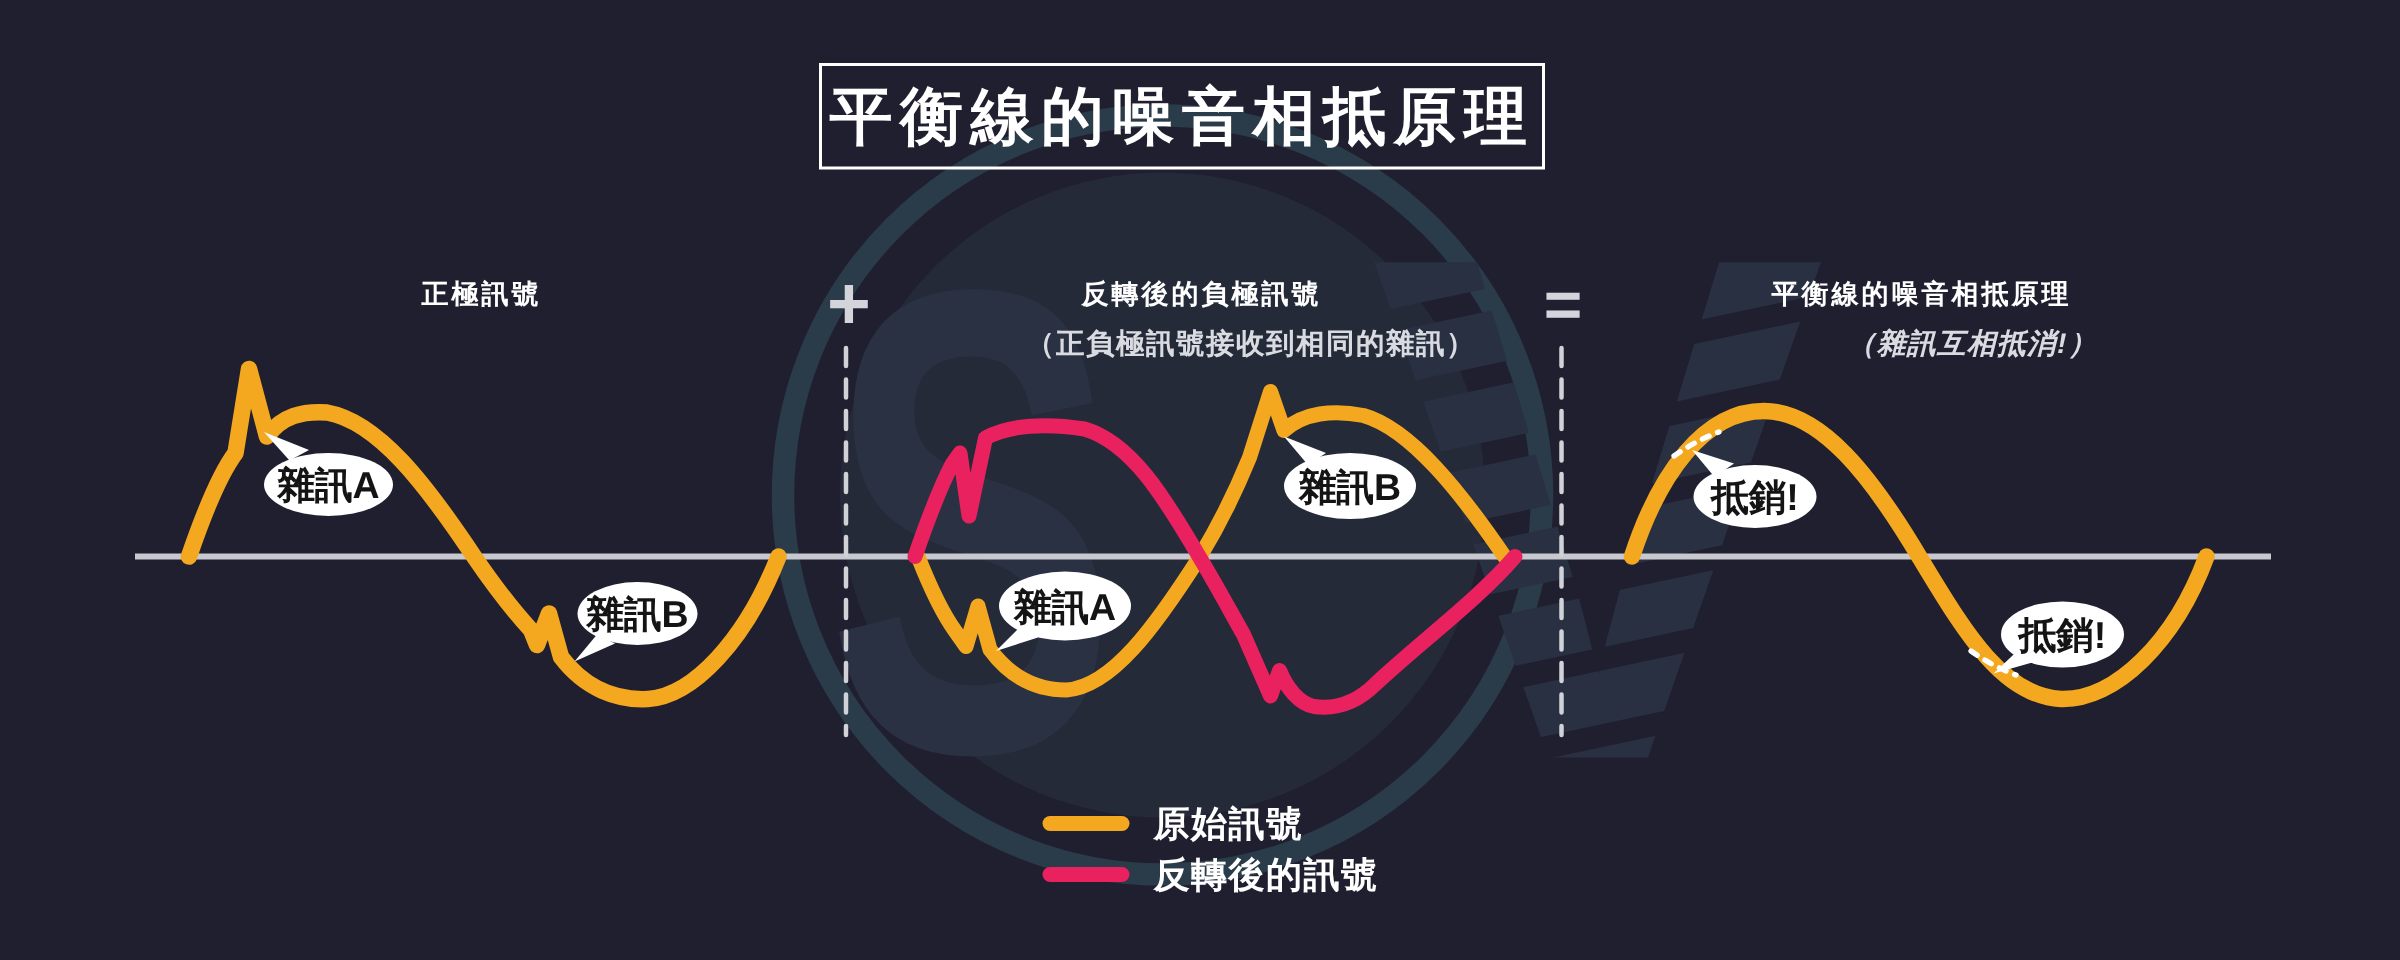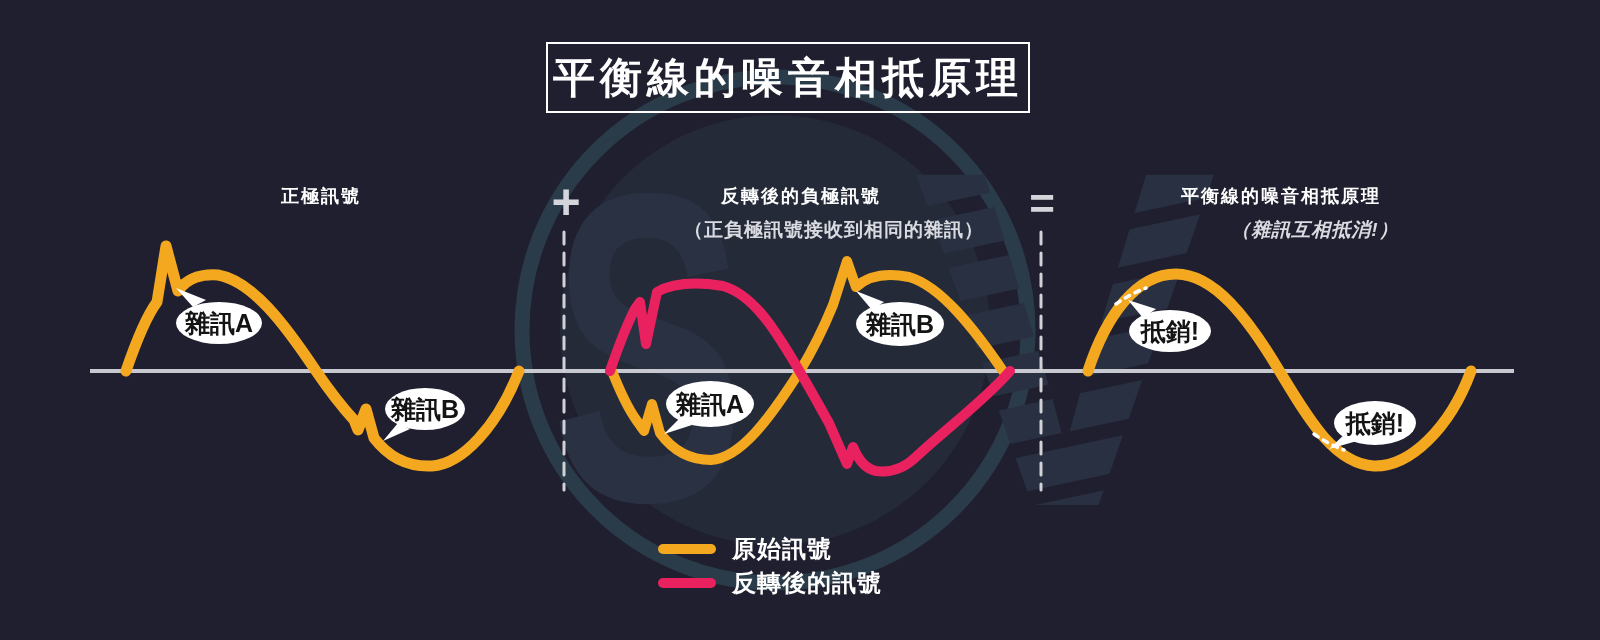--- a/index.html
+++ b/index.html
@@ -31,21 +31,21 @@
     font-size:19px;font-weight:bold;color:#D9DBE1;letter-spacing:1px;
     white-space:nowrap;line-height:1.2;
   }
   .operator{
     position:absolute;transform:translate(-50%,-50%);
     font-weight:bold;color:#D3D5DB;line-height:1;
   }
   .operator.plus{font-size:50px;}
   .operator.equals{font-size:44px;}
 
-  .legend{position:absolute;left:658px;top:534px;}
+  .legend{position:absolute;left:695px;top:534px;}
   .legend-row{display:flex;align-items:center;height:30px;margin-bottom:4px;}
   .legend-swatch{width:58px;height:10px;border-radius:5px;margin-right:16px;flex:0 0 auto;}
   .legend-label{font-size:24px;font-weight:bold;color:#FFFFFF;letter-spacing:1px;white-space:nowrap;}
 
   .bubble-text{font-size:25px;font-weight:bold;}
 </style>
 </head>
 <body style="background: rgb(32, 31, 47);">
 
 <div class="stage">

